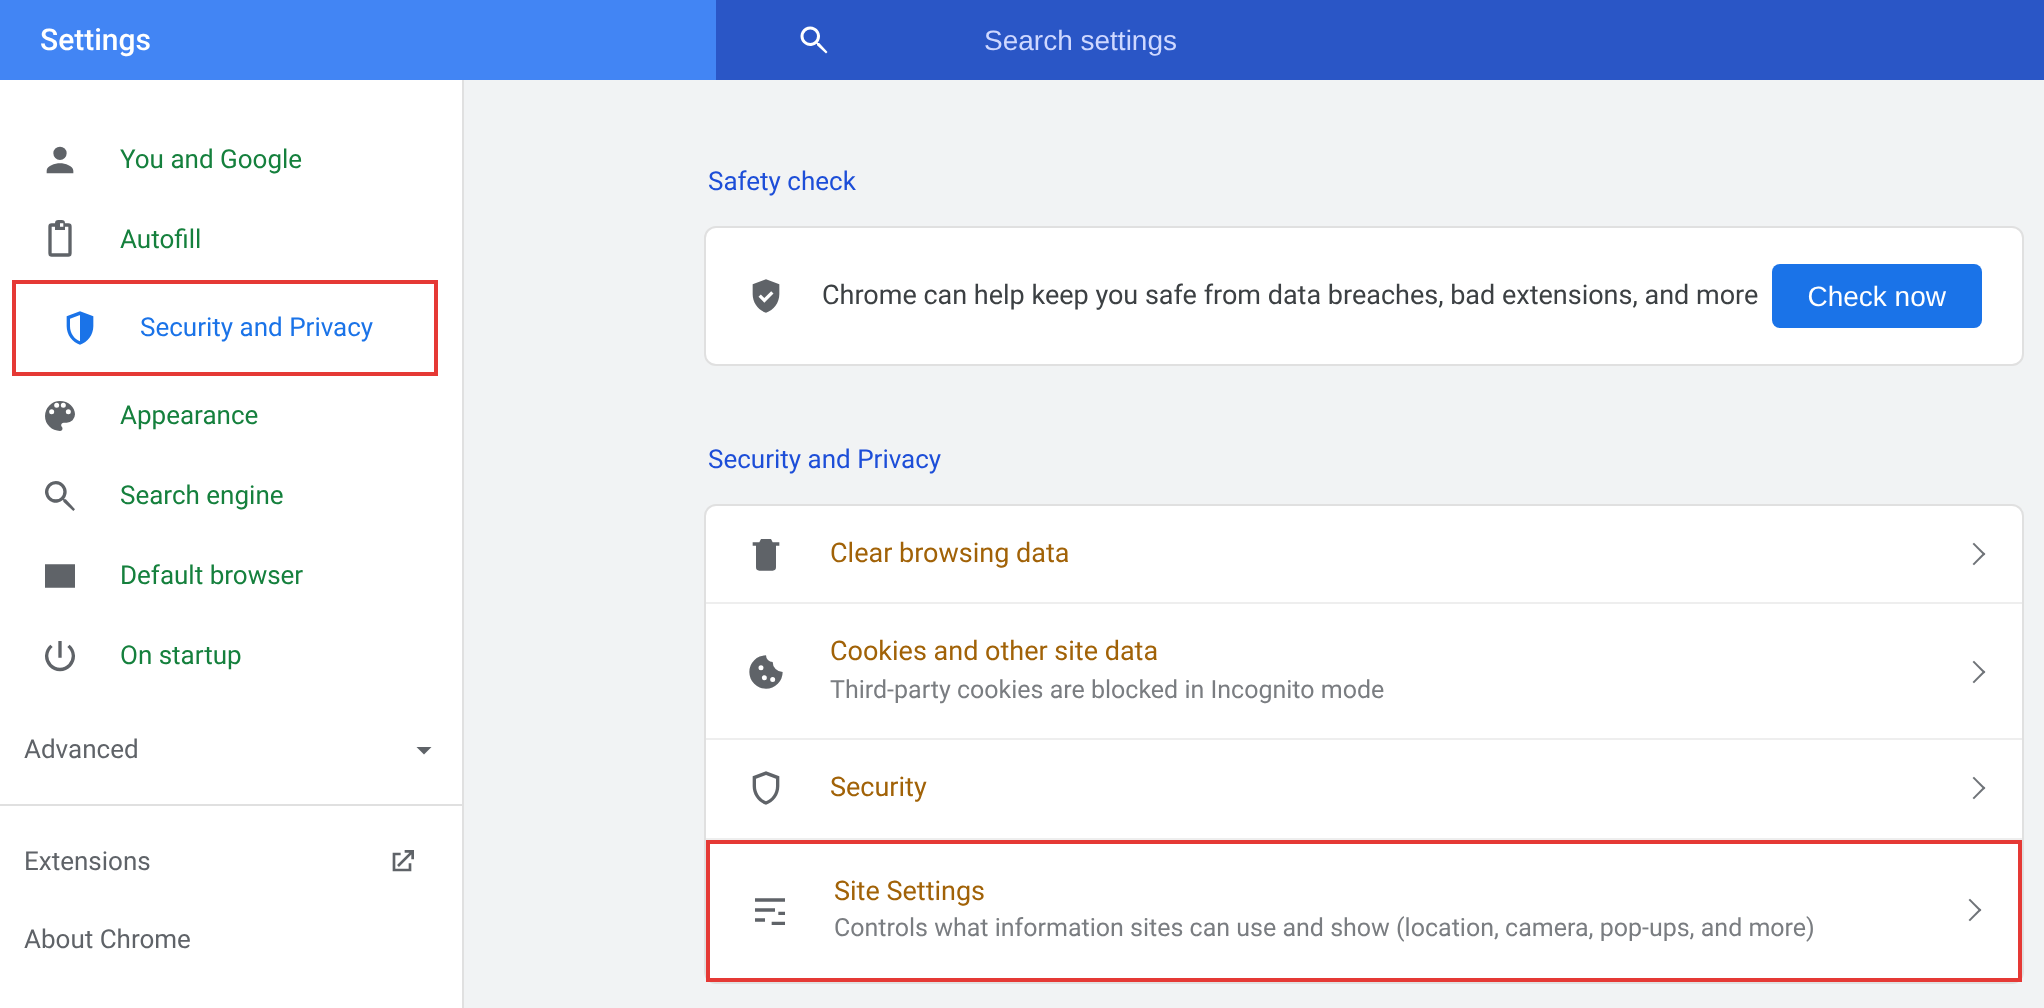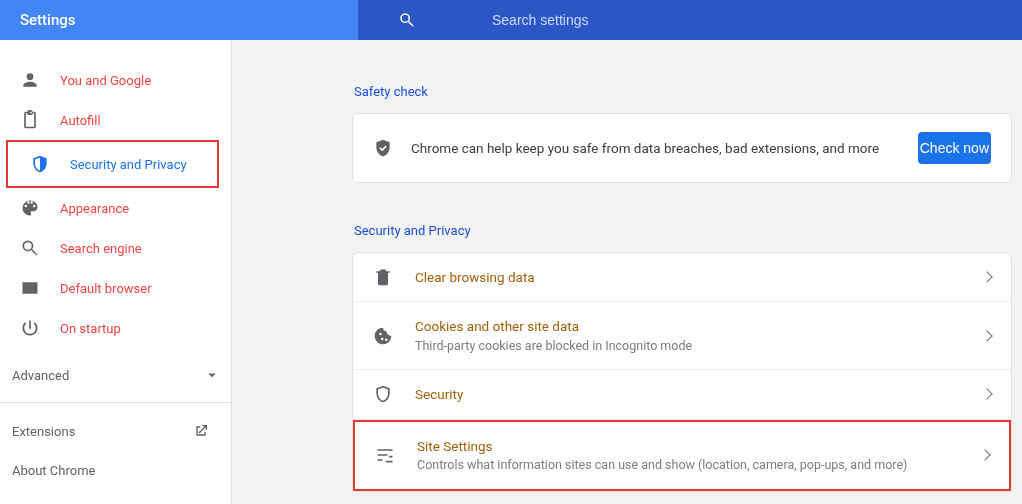--- a/index.html
+++ b/index.html
@@ -67,21 +67,21 @@
     color: #5f6368;
     cursor: pointer;
     border-radius: 0 20px 20px 0;
     margin-right: 8px;
   }
   .nav-item .nav-icon {
     width: 20px; height: 20px; margin-right: 20px;
     fill: #5f6368;
     display: flex; align-items:center; justify-content:center;
   }
-  .nav-item .nav-label { font-size: 13px; color: #ef4444; }
+  .nav-item .nav-label { font-size: 13px; color: #15803d; }
   .nav-item.active .nav-label { color: #1a73e8; }
   .nav-item.active .nav-icon { fill: #1a73e8; }
   .red-highlight-sidebar {
     border: 2px solid #e53935;
     margin: 0 12px 0 6px;
     padding: 2px;
   }
   .red-highlight-sidebar .nav-item { margin-right:0; border-radius:0; }
 
   .advanced {
@@ -122,21 +122,21 @@
   }
   .safety-card {
     display:flex; align-items:center; justify-content:space-between;
     padding: 18px 20px;
   }
   .safety-left { display:flex; align-items:center; }
   .safety-left .safety-icon { width:20px; height:20px; fill:#5f6368; margin-right: 18px; }
   .safety-left .safety-text { font-size: 13.5px; color:#3c4043; }
   .check-btn {
     background:#1a73e8; color:#fff; border:none; border-radius:4px;
-    padding: 8px 2px; font-size:14px; font-weight:500; cursor:pointer;
+    padding: 8px 18px; font-size:14px; font-weight:500; cursor:pointer;
   }
 
   .priv-card { padding: 0; }
   .row {
     display:flex; align-items:center;
     padding: 14px 20px;
     border-bottom: 1px solid #eeeeee;
     cursor:pointer;
     position:relative;
   }

